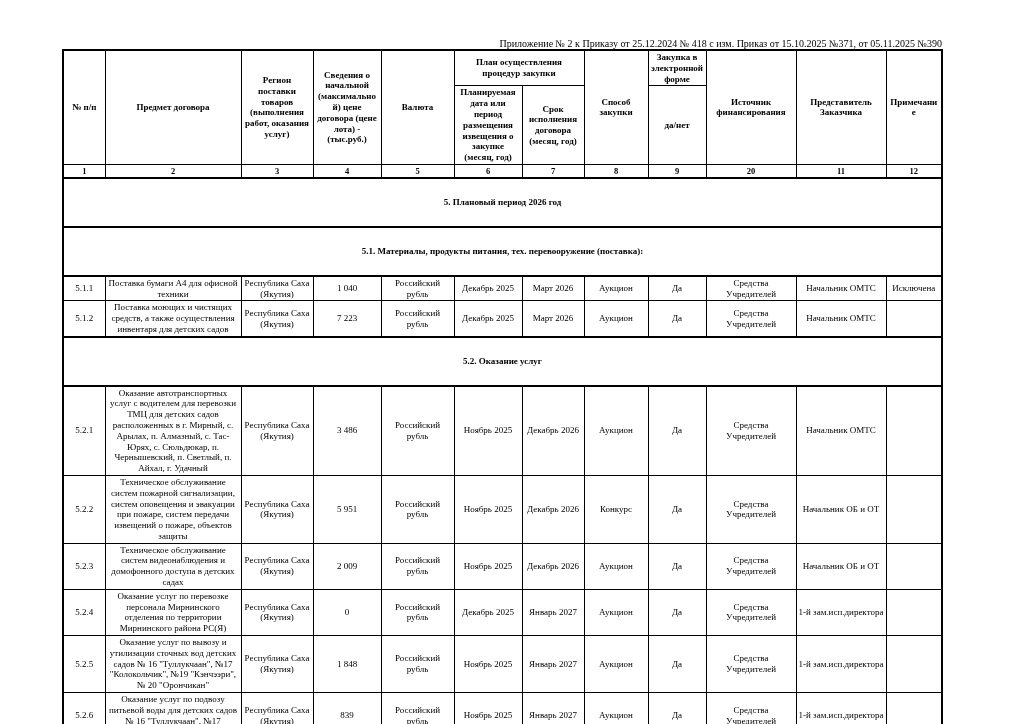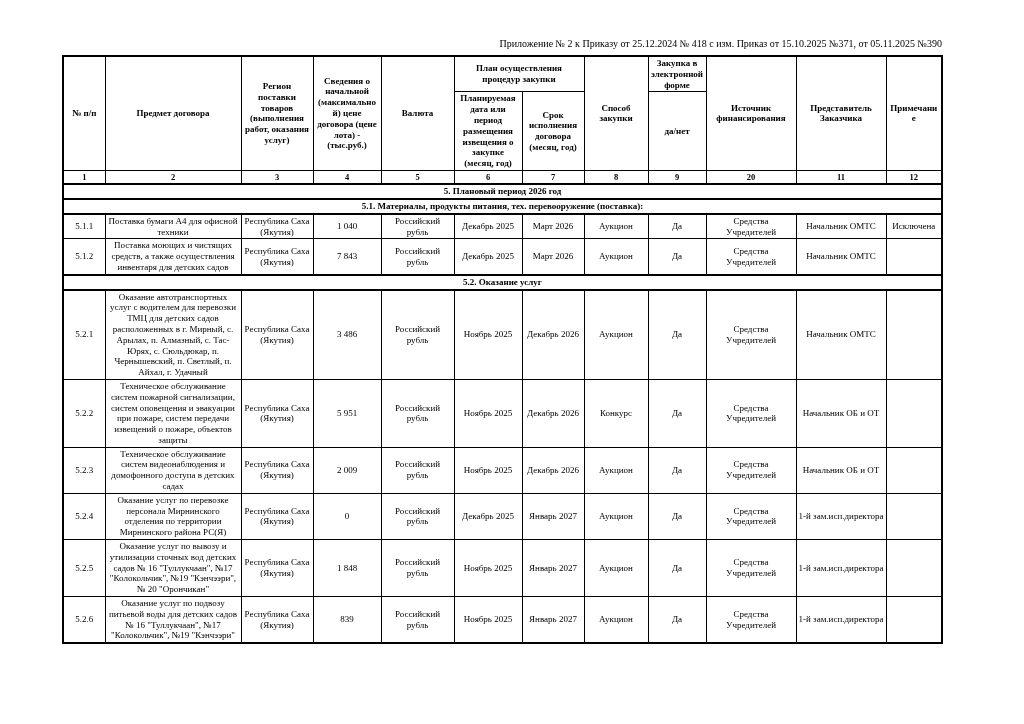--- a/index.html
+++ b/index.html
@@ -15,21 +15,21 @@
   .page {
     box-sizing: border-box;
     width: 1024px;
     height: 724px;
     padding: 38px 0 0 62px;
   }
   .note {
     width: 880px;
     text-align: right;
     font-size: 10px;
-    margin-bottom: 6px;
+    margin-bottom: 0;
     white-space: nowrap;
   }
   table.main {
     border-collapse: collapse;
     table-layout: fixed;
     width: 880px;
     border: 2px solid #000;
   }
   table.main td {
     border: 1px solid #000;
@@ -46,21 +46,21 @@
     font-size: 8.5px;
   }
   tr.colnum td {
     font-size: 8.5px;
     padding: 1px;
     border-bottom: 2px solid #000;
   }
   tr.section td {
     font-weight: bold;
     font-size: 9px;
-    padding: 1px;
+    padding: 18px;
     border-top: 2px solid #000;
     border-bottom: 2px solid #000;
   }
   td.subject {
     text-align: left;
   }
 </style>
 </head>
 <body>
 
@@ -141,21 +141,21 @@
     <td>Да</td>
     <td>Средства Учредителей</td>
     <td>Начальник ОМТС</td>
     <td>Исключена</td>
   </tr>
 
   <tr>
     <td>5.1.2</td>
     <td class="subject">Поставка моющих и чистящих средств, а также осуществления инвентаря для детских садов</td>
     <td>Республика Саха (Якутия)</td>
-    <td>7 843</td>
+    <td>7 223</td>
     <td>Российский рубль</td>
     <td>Декабрь 2025</td>
     <td>Март 2026</td>
     <td>Аукцион</td>
     <td>Да</td>
     <td>Средства Учредителей</td>
     <td>Начальник ОМТС</td>
     <td></td>
   </tr>
 </tbody>

